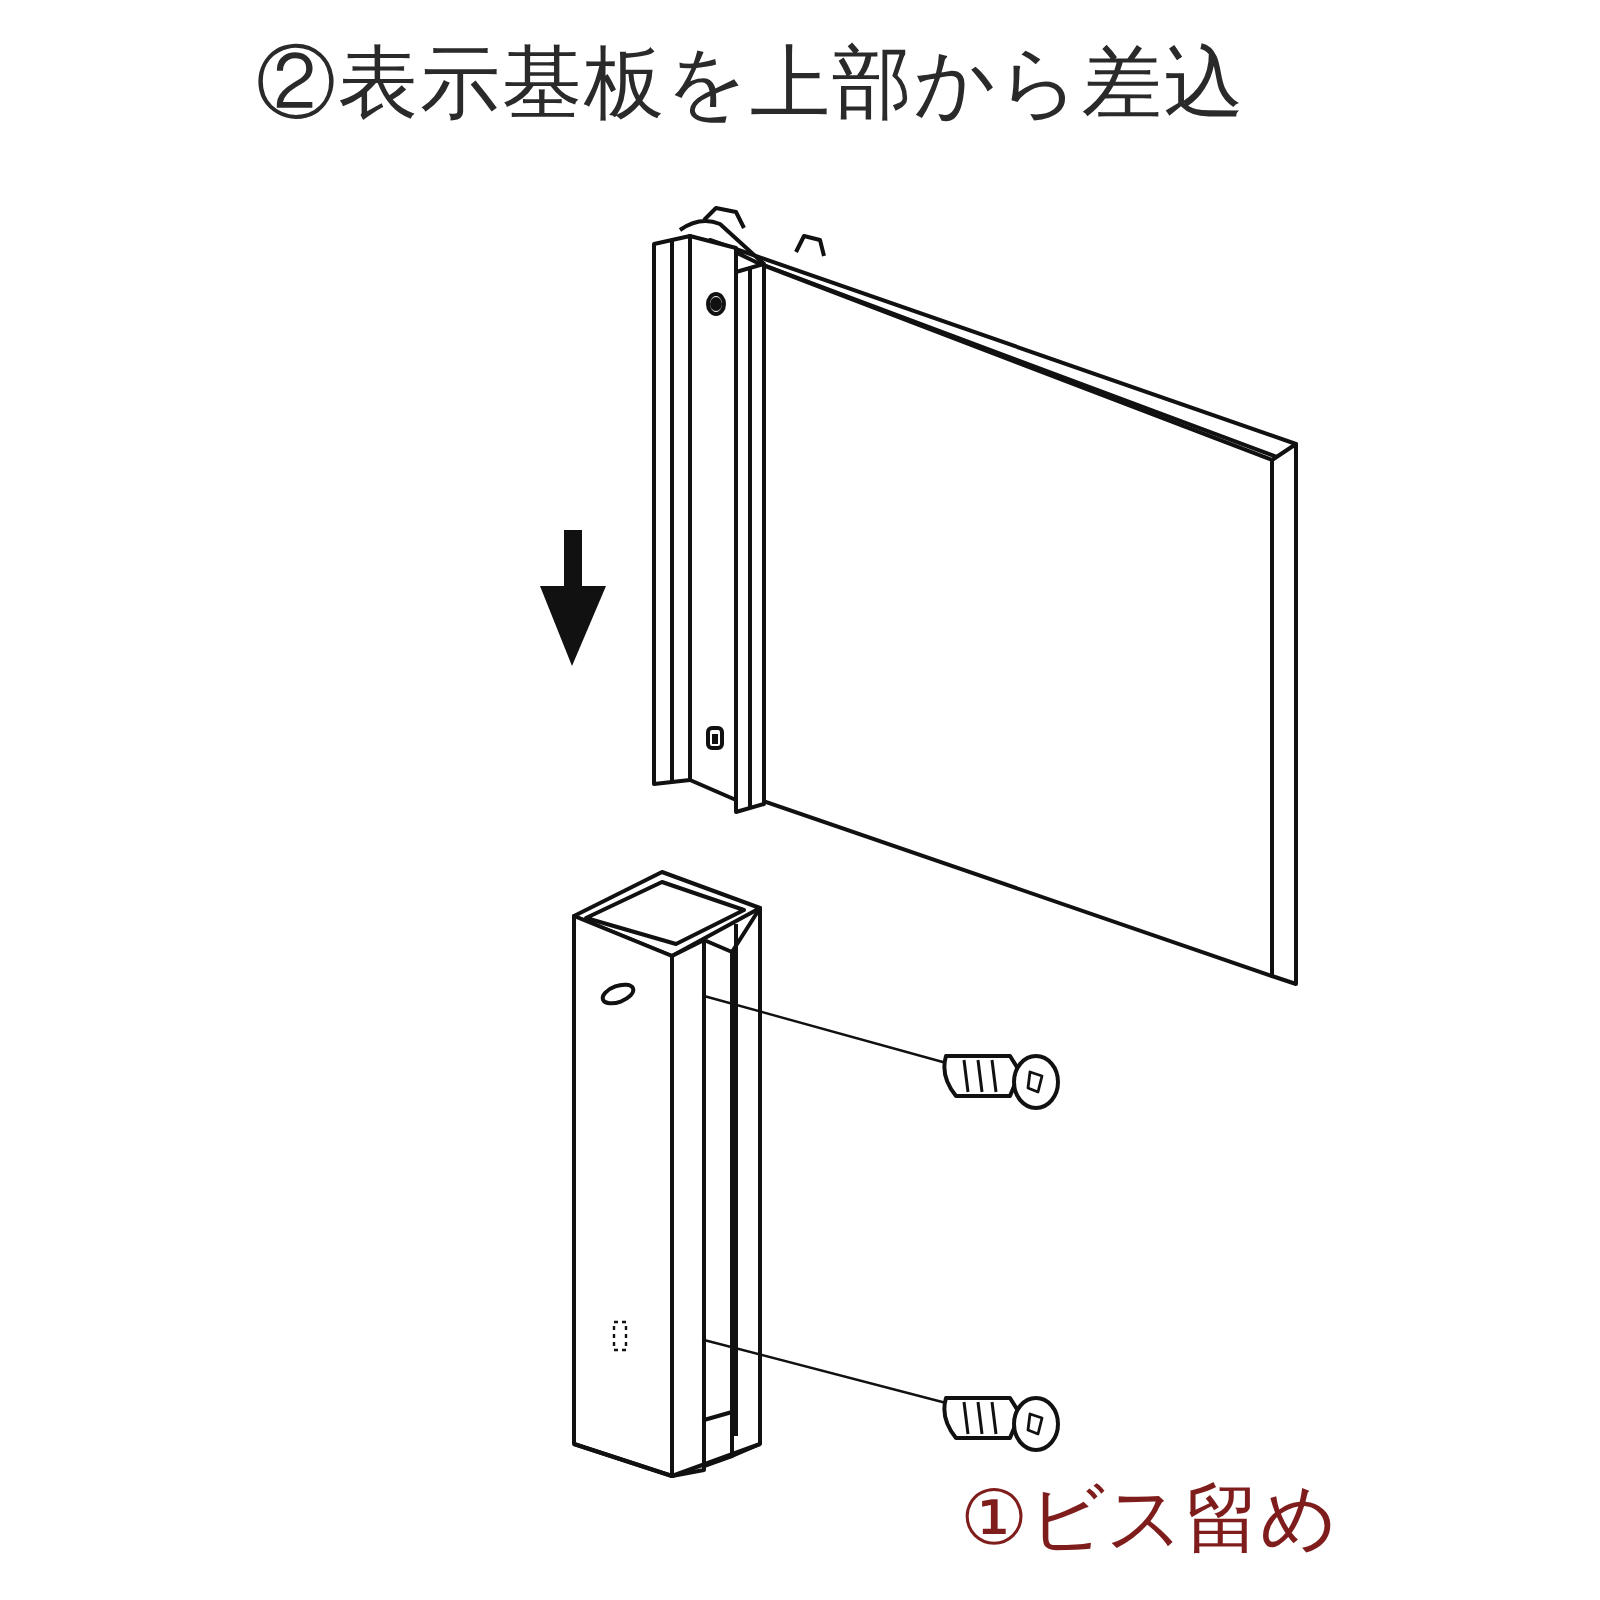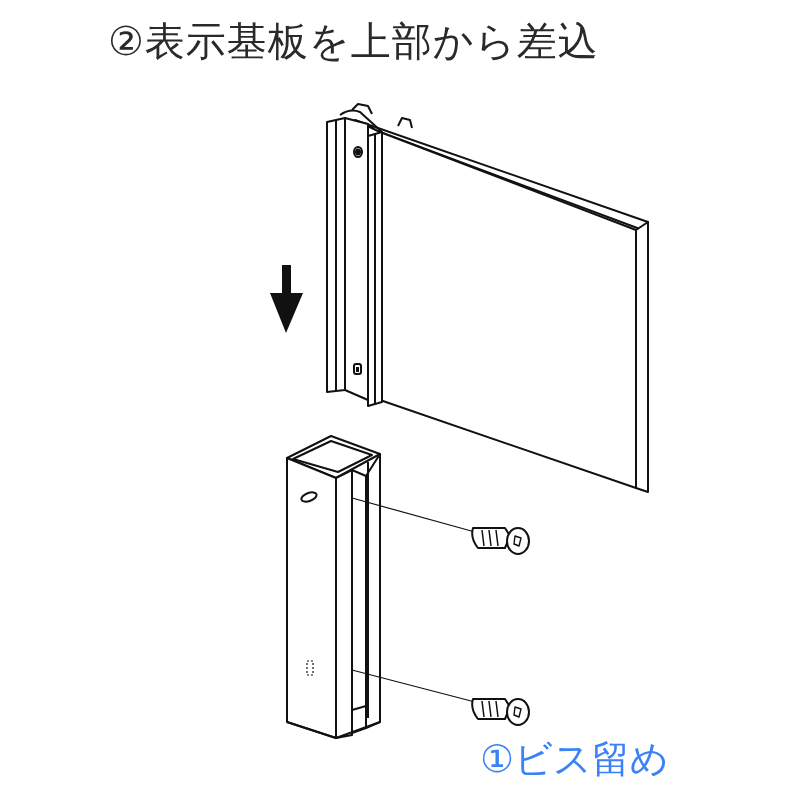--- a/index.html
+++ b/index.html
@@ -1,18 +1,18 @@
 <!DOCTYPE html>
 <html><head>
 <meta charset="utf-8">
 <style>
   html, body { margin:0; padding:0; background:#ffffff; }
   body { width:800px; height:800px; position:relative; overflow:hidden; font-family:"DejaVu Sans", sans-serif; color:#222; }
-  .title { position:absolute; left:108px; top:14px; font-size:40px; letter-spacing:1px; color:#2a2a2a; white-space:nowrap; }
-  .label { position:absolute; left:480px; top:734px; font-size:38px; color:#3b82f6; white-space:nowrap; }
+  .title { position:absolute; left:128px; top:14px; font-size:40px; letter-spacing:1px; color:#2a2a2a; white-space:nowrap;font-family:Liberation Serif, serif; }
+  .label { position:absolute; left:480px; top:734px; font-size:38px; color:#7f1d1d; white-space:nowrap; }
   svg { position:absolute; left:0; top:0; }
 </style>
 </head>
 <body>
 
 <div class="title">②表示基板を上部から差込</div>
 
 <svg width="800" height="800" viewBox="0 0 800 800" fill="none" stroke="#111" stroke-width="2" stroke-linejoin="round">
 
   <g>

